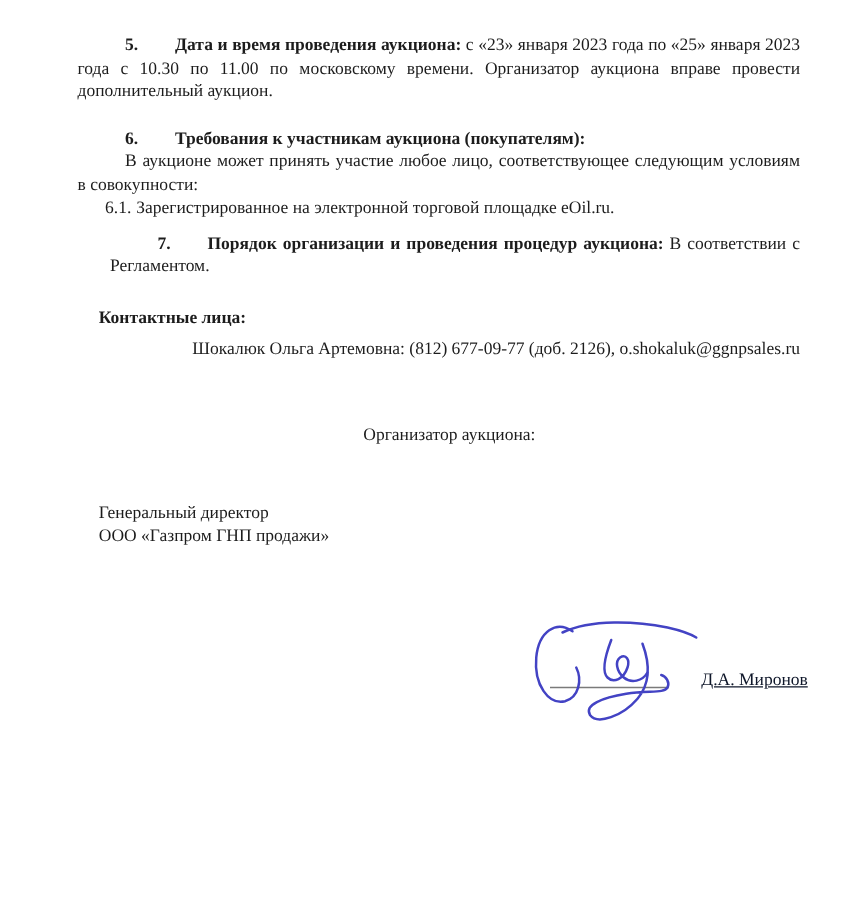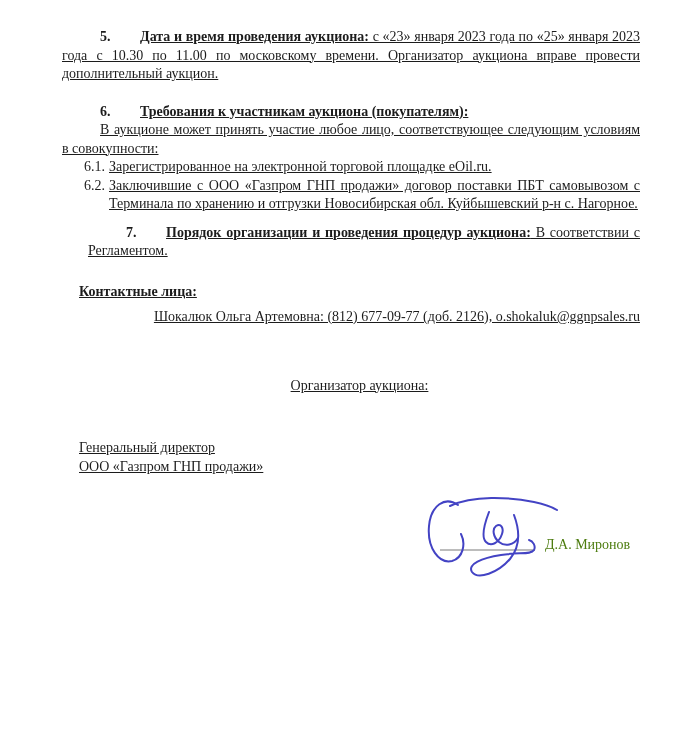--- a/index.html
+++ b/index.html
@@ -13,21 +13,20 @@
     overflow: hidden;
     font-family: "Liberation Serif", "DejaVu Serif", serif;
     font-size: 14px;
     color: #1c1c1c;
     position: relative;
   }
   .page {
     position: relative;
     width: 578px;
     padding: 28px 40px 0 62px;
-    text-decoration: underline;
   }
   p { margin: 0; }
   .para {
     text-align: justify;
     text-indent: 38px;
     line-height: 18.5px;
   }
   .bold { font-weight: bold; }
   .num {
     display: inline-block;
@@ -78,40 +77,40 @@
     width: 235px;
     height: 110px;
   }
   .signature-area svg {
     position: absolute;
     left: 0;
     top: 0;
   }
   .signer-name {
     position: absolute;
-    left: 120px;
+    left: 136px;
     top: 42px;
     white-space: nowrap;
-    color: #4d7c0f;
+    color: #0f172a;
+    text-decoration: underline;
   }
 </style>
 </head>
 <body>
 
 <div class="page">
 
   <p class="para"><span class="num">5.</span><span class="bold">Дата и время проведения аукциона:</span><span> с «23» января 2023 года по «25» января 2023 года с 10.30 по 11.00 по московскому времени. Организатор аукциона вправе провести дополнительный аукцион.</span></p>
 
   <p class="para sec6-heading"><span class="num">6.</span><span class="bold">Требования к участникам аукциона (покупателям):</span></p>
 
   <p class="para"><span>В аукционе может принять участие любое лицо, соответствующее следующим условиям в совокупности:</span></p>
 
   <div class="subitem"><span class="sub-num">6.1.</span><span>Зарегистрированное на электронной торговой площадке eOil.ru.</span></div>
 
-  <div class="subitem"><span class="sub-num">6.2.</span><span>Заключившие с ООО «Газпром ГНП продажи» договор поставки ПБТ самовывозом с Терминала по хранению и отгрузки Новосибирская обл. Куйбышевский р-н с. Нагорное.</span></div>
 
   <p class="para sec7"><span class="num">7.</span><span class="bold">Порядок организации и проведения процедур аукциона:</span><span> В соответствии с Регламентом.</span></p>
 
 
   <div class="contacts-block">
     <p class="contacts-heading">Контактные лица:</p>
     <p class="contact-entry">Шокалюк Ольга Артемовна: (812) 677-09-77 (доб. 2126), o.shokaluk@ggnpsales.ru</p>
   </div>
 
   <p class="organizer-label">Организатор аукциона:</p>

